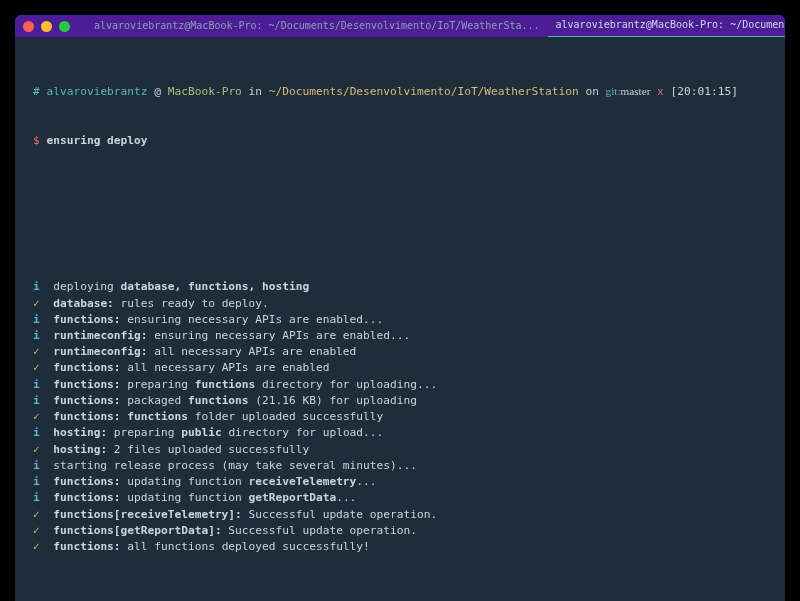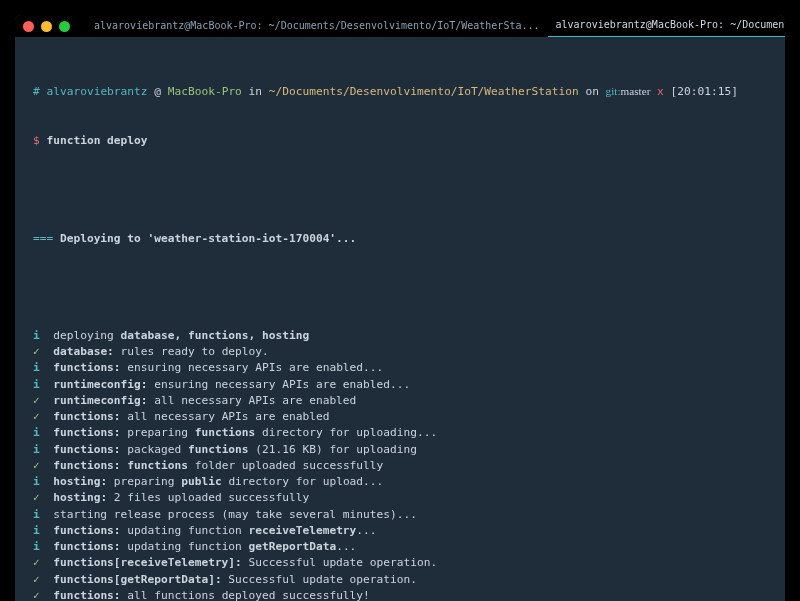--- a/index.html
+++ b/index.html
@@ -15,21 +15,21 @@
   }
   .window {
     width: 770px;
     background: #1f2d3a;
     border-radius: 6px;
     overflow: hidden;
     box-shadow: 0 10px 40px rgba(0,0,0,.6);
   }
   .titlebar {
     height: 22px;
-    background: #000000;
+    background: #4c1d95;
     display: flex;
     align-items: center;
     padding: 0 8px;
     gap: 6px;
   }
   .traffic { display:flex; gap:7px; align-items:center; margin-right:10px;}
   .dot { width:11px; height:11px; border-radius:50%; }
   .dot.red{background:#ff5f57;} .dot.yellow{background:#febc2e;} .dot.green{background:#28c840;}
   .tabs { display:flex; flex:1; height:100%; }
   .tab {
@@ -87,23 +87,22 @@
       <div class="dot green"></div>
     </div>
     <div class="tabs">
       <div class="tab">alvaroviebrantz@MacBook-Pro: ~/Documents/Desenvolvimento/IoT/WeatherSta...</div>
       <div class="tab active">alvaroviebrantz@MacBook-Pro: ~/Documents/Desenvolvimento/IoT/WeatherSta...</div>
     </div>
   </div>
 
   <div class="term">
     <div class="row"><span class="c-hash">#</span> <span class="c-user">alvaroviebrantz</span><span class="c-at"> @ </span><span class="c-host">MacBook-Pro</span><span class="c-in"> in </span><span class="c-path">~/Documents/Desenvolvimento/IoT/WeatherStation</span><span class="c-on"> on </span><span class="c-git">git:</span><span class="c-branch">master</span><span class="c-x"> x</span><span class="c-time"> [20:01:15]</span></div>
-    <div class="row"><span class="c-prompt">$</span><span class="c-cmd"> function deploy</span></div>
+    <div class="row"><span class="c-prompt">$</span><span class="c-cmd"> ensuring deploy</span></div>
     <div class="blank"></div>
-    <div class="row"><span class="c-eq">=== </span><span class="c-deploy">Deploying to 'weather-station-iot-170004'...</span></div>
     <div class="blank"></div>
     <div id="lines"><div class="row"><span class="c-i">i</span><span class="c-text">  deploying </span><span class="c-label">database, functions, hosting</span></div><div class="row"><span class="c-chk">✓</span><span class="c-text">  </span><span class="c-label">database:</span><span class="c-text"> rules ready to deploy.</span></div><div class="row"><span class="c-i">i</span><span class="c-text">  </span><span class="c-label">functions:</span><span class="c-text"> ensuring necessary APIs are enabled...</span></div><div class="row"><span class="c-i">i</span><span class="c-text">  </span><span class="c-label">runtimeconfig:</span><span class="c-text"> ensuring necessary APIs are enabled...</span></div><div class="row"><span class="c-chk">✓</span><span class="c-text">  </span><span class="c-label">runtimeconfig:</span><span class="c-text"> all necessary APIs are enabled</span></div><div class="row"><span class="c-chk">✓</span><span class="c-text">  </span><span class="c-label">functions:</span><span class="c-text"> all necessary APIs are enabled</span></div><div class="row"><span class="c-i">i</span><span class="c-text">  </span><span class="c-label">functions:</span><span class="c-text"> preparing </span><span class="c-label">functions</span><span class="c-text"> directory for uploading...</span></div><div class="row"><span class="c-i">i</span><span class="c-text">  </span><span class="c-label">functions:</span><span class="c-text"> packaged </span><span class="c-label">functions</span><span class="c-text"> (21.16 KB) for uploading</span></div><div class="row"><span class="c-chk">✓</span><span class="c-text">  </span><span class="c-label">functions:</span><span class="c-text"> </span><span class="c-label">functions</span><span class="c-text"> folder uploaded successfully</span></div><div class="row"><span class="c-i">i</span><span class="c-text">  </span><span class="c-label">hosting:</span><span class="c-text"> preparing </span><span class="c-label">public</span><span class="c-text"> directory for upload...</span></div><div class="row"><span class="c-chk">✓</span><span class="c-text">  </span><span class="c-label">hosting:</span><span class="c-text"> 2 files uploaded successfully</span></div><div class="row"><span class="c-i">i</span><span class="c-text">  starting release process (may take several minutes)...</span></div><div class="row"><span class="c-i">i</span><span class="c-text">  </span><span class="c-label">functions:</span><span class="c-text"> updating function </span><span class="c-label">receiveTelemetry</span><span class="c-text">...</span></div><div class="row"><span class="c-i">i</span><span class="c-text">  </span><span class="c-label">functions:</span><span class="c-text"> updating function </span><span class="c-label">getReportData</span><span class="c-text">...</span></div><div class="row"><span class="c-chk">✓</span><span class="c-text">  </span><span class="c-label">functions[receiveTelemetry]:</span><span class="c-text"> Successful update operation.</span></div><div class="row"><span class="c-chk">✓</span><span class="c-text">  </span><span class="c-label">functions[getReportData]:</span><span class="c-text"> Successful update operation.</span></div><div class="row"><span class="c-chk">✓</span><span class="c-text">  </span><span class="c-label">functions:</span><span class="c-text"> all functions deployed successfully!</span></div></div>
     
     
     
     
     
     
     
     

